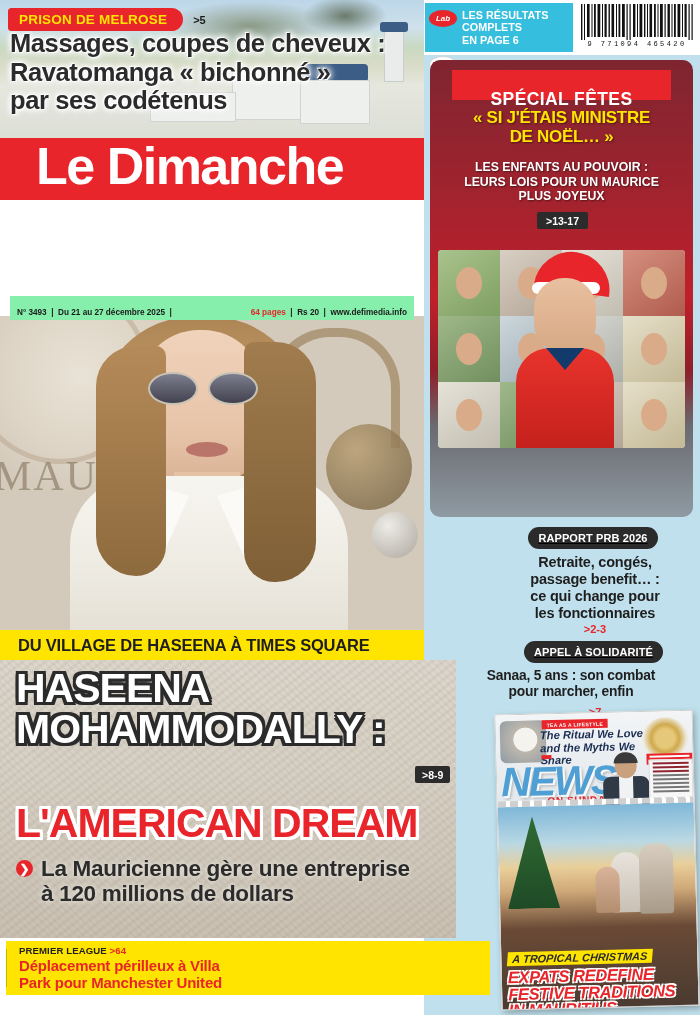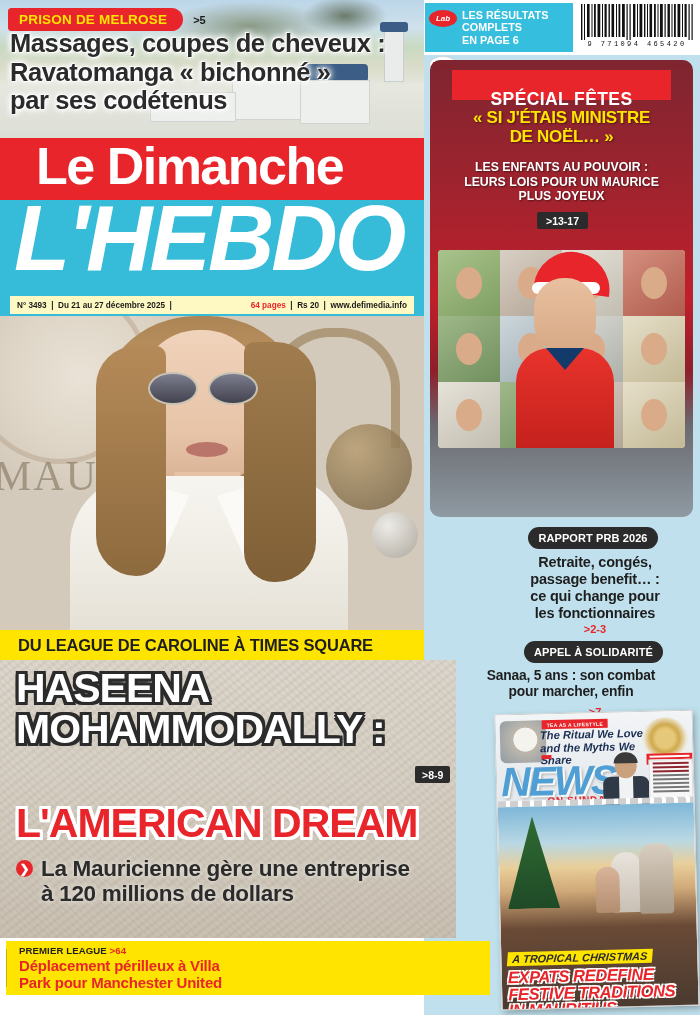--- a/index.html
+++ b/index.html
@@ -87,22 +87,22 @@
     position: absolute; left: 0; top: 200px; width: 424px; height: 116px;
     background: #36bcd8;
   }
   #hebdo {
     position: absolute; left: 14px; top: -14px;
     color: #fff; font-weight: bold; font-style: italic; font-size: 92px;
     letter-spacing: -3px;
   }
   #info-bar {
     position: absolute; left: 10px; top: 296px; width: 404px; height: 18px;
-    background: #fef9c3; display: flex; align-items: center;
-    padding: 0 7px; z-index: 7;
+    background: #86efac; display: flex; 
+    padding: 12px 7px; z-index: 7;
   }
   .info-left, .info-right { font-size: 8.2px; font-weight: bold; color: #1a1a1a; white-space: nowrap; }
   .info-right { margin-left: auto; }
   .info-red { color: #e8252a; }
 
   
   #main-photo {
     position: absolute; left: 0; top: 316px; width: 424px; height: 317px;
     overflow: hidden;
     background:
@@ -322,21 +322,21 @@
     border-radius: 34px 34px 0 0; background: linear-gradient(to bottom,#e8332c,#c5211d);
   }
   #cc-collar {
     position: absolute; left: 40px; top: 96px; width: 38px; height: 22px; background: #123a6b;
     clip-path: polygon(0 0, 100% 0, 50% 100%);
   }
 
   
   #prb-pill, #sol-pill {
     position: absolute; background: #2b2b2b; border-radius: 14px;
-    display: flex; align-items: center; justify-content: center;
+    display: flex; align-items: center; justify-content: center; text-decoration: underline;
   }
   #prb-pill { left: 528px; top: 527px; width: 130px; height: 22px; }
   #sol-pill { left: 524px; top: 641px; width: 139px; height: 22px; }
   .pill-text { color: #fff; font-weight: bold; font-size: 11px; letter-spacing: .1px; }
   #prb-body {
     position: absolute; left: 500px; top: 554px; width: 190px; text-align: center;
     color: #1e1e1e; font-weight: bold; font-size: 14.5px; line-height: 1.17; letter-spacing: -0.2px;
   }
   #prb-page {
     position: absolute; left: 500px; top: 623px; width: 190px; text-align: center;
@@ -515,23 +515,20 @@
           <rect x="108.5" y="0" width="1.2" height="36"></rect>
         <rect x="111.5" y="0" width="1.2" height="36"></rect>
       </g>
     </svg>
     <div id="barcode-digits">9 771094 465420</div>
   </div>
 
   <div id="masthead-red">
     <span>Le Dimanche</span>
   </div>
-  <div id="masthead-teal">
-    <span id="hebdo">L'HEBDO</span>
-  </div>
 
   <div id="main-photo">
     <div id="clock-ring"></div>
     <div id="maur-text">MAU</div>
     <div id="lamp-arc"></div>
     <div id="lamp-ball"></div>
     <div id="knob"></div>
     <div id="fig-hair"></div>
     <div id="fig-face"></div>
     <div id="fig-neck"></div>
@@ -557,21 +554,21 @@
     <div class="info-right">
       <span class="info-red">64 pages</span>
       &nbsp;|&nbsp;
       <span>Rs 20</span>
       &nbsp;|&nbsp;
       <span>www.defimedia.info</span>
     </div>
   </div>
 
   <div id="yellow-bar">
-    <span>DU LEAGUE DE CAROLINE À TIMES SQUARE</span>
+    <span>DU VILLAGE DE HASEENA À TIMES SQUARE</span>
   </div>
 
   <div id="headline-area">
     <div id="hl1" class="hl-white">HASEENA</div>
     <div id="hl2" class="hl-white">MOHAMMODALLY :</div>
     <div id="hl4" class="hl-red">L'AMERICAN DREAM</div>
     <div id="hl-page">&gt;8-9</div>
     <div id="hl-deck">
       <div id="deck-arrow">❯</div>
       <div id="deck-text">

